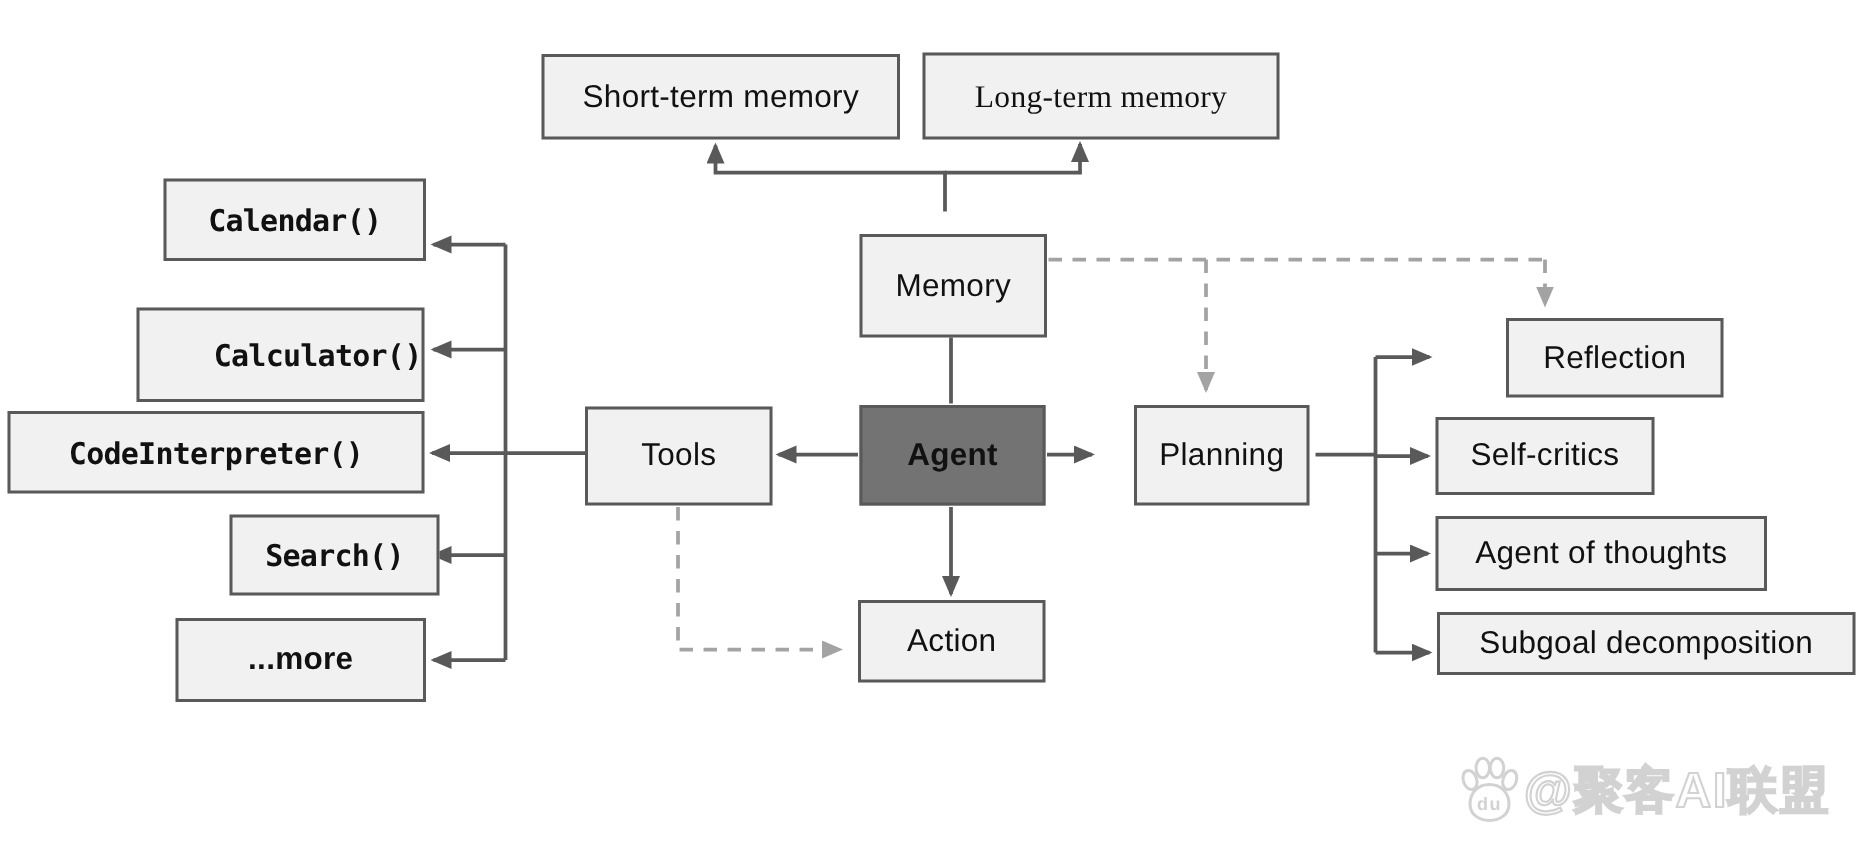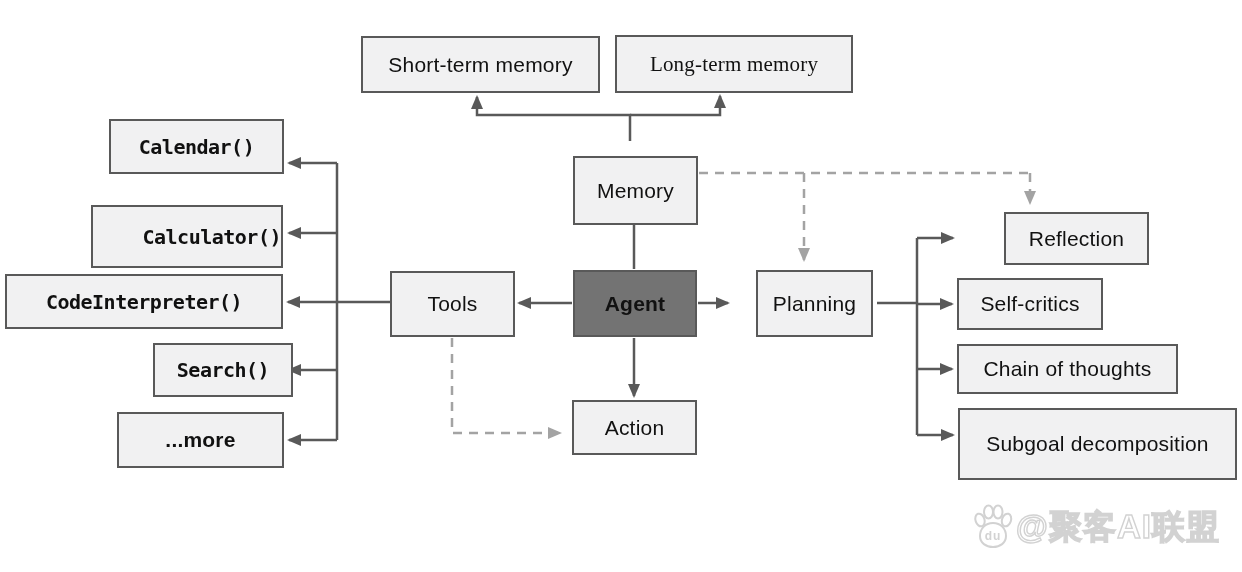--- a/index.html
+++ b/index.html
@@ -40,21 +40,21 @@
   #n-planning{left:756px;top:270px;width:117px;height:67px;}
   #n-action{left:572px;top:400px;width:125px;height:55px;}
   #n-calendar{left:109px;top:119px;width:175px;height:55px;}
   #n-calculator{left:91px;top:205px;width:192px;height:63px;justify-content:flex-end;}
   #n-codeint{left:5px;top:274px;width:278px;height:55px;}
   #n-search{left:153px;top:343px;width:140px;height:54px;}
   #n-more{left:117px;top:412px;width:167px;height:56px;font-weight:bold;}
   #n-reflection{left:958px;top:212px;width:145px;height:53px;margin-left:46px;}
   #n-selfcritics{left:957px;top:278px;width:146px;height:52px;}
   #n-chain{left:957px;top:344px;width:221px;height:50px;}
-  #n-subgoal{left:958px;top:408px;width:279px;height:72px;}
+  #n-subgoal{left:958px;top:408px;width:279px;height:42px;}
 
   .watermark{
     position:absolute;
     right:22px;top:504px;
     display:flex;align-items:center;gap:3px;
     color:#ffffff;
     -webkit-text-stroke:1.4px #d2d2d2;
     font-size:33px;
     font-weight:bold;
     font-family:"Liberation Sans", sans-serif;
@@ -158,21 +158,21 @@
     <span>...more</span>
   </div>
 
   <div class="node" id="n-reflection">
     <span>Reflection</span>
   </div>
   <div class="node" id="n-selfcritics">
     <span>Self-critics</span>
   </div>
   <div class="node" id="n-chain">
-    <span>Chain of thoughts</span>
+    <span>Agent of thoughts</span>
   </div>
   <div class="node" id="n-subgoal">
     <span>Subgoal decomposition</span>
   </div>
 
   <div class="watermark">
     <svg class="paw" width="40" height="46" viewBox="0 0 40 46" xmlns="http://www.w3.org/2000/svg">
       <g fill="#ffffff" stroke="#d2d2d2" stroke-width="2">
         <ellipse cx="7" cy="16" rx="4.5" ry="6.5" transform="rotate(-18 7 16)"></ellipse>
         <ellipse cx="15.5" cy="8" rx="4.5" ry="6.5"></ellipse>

